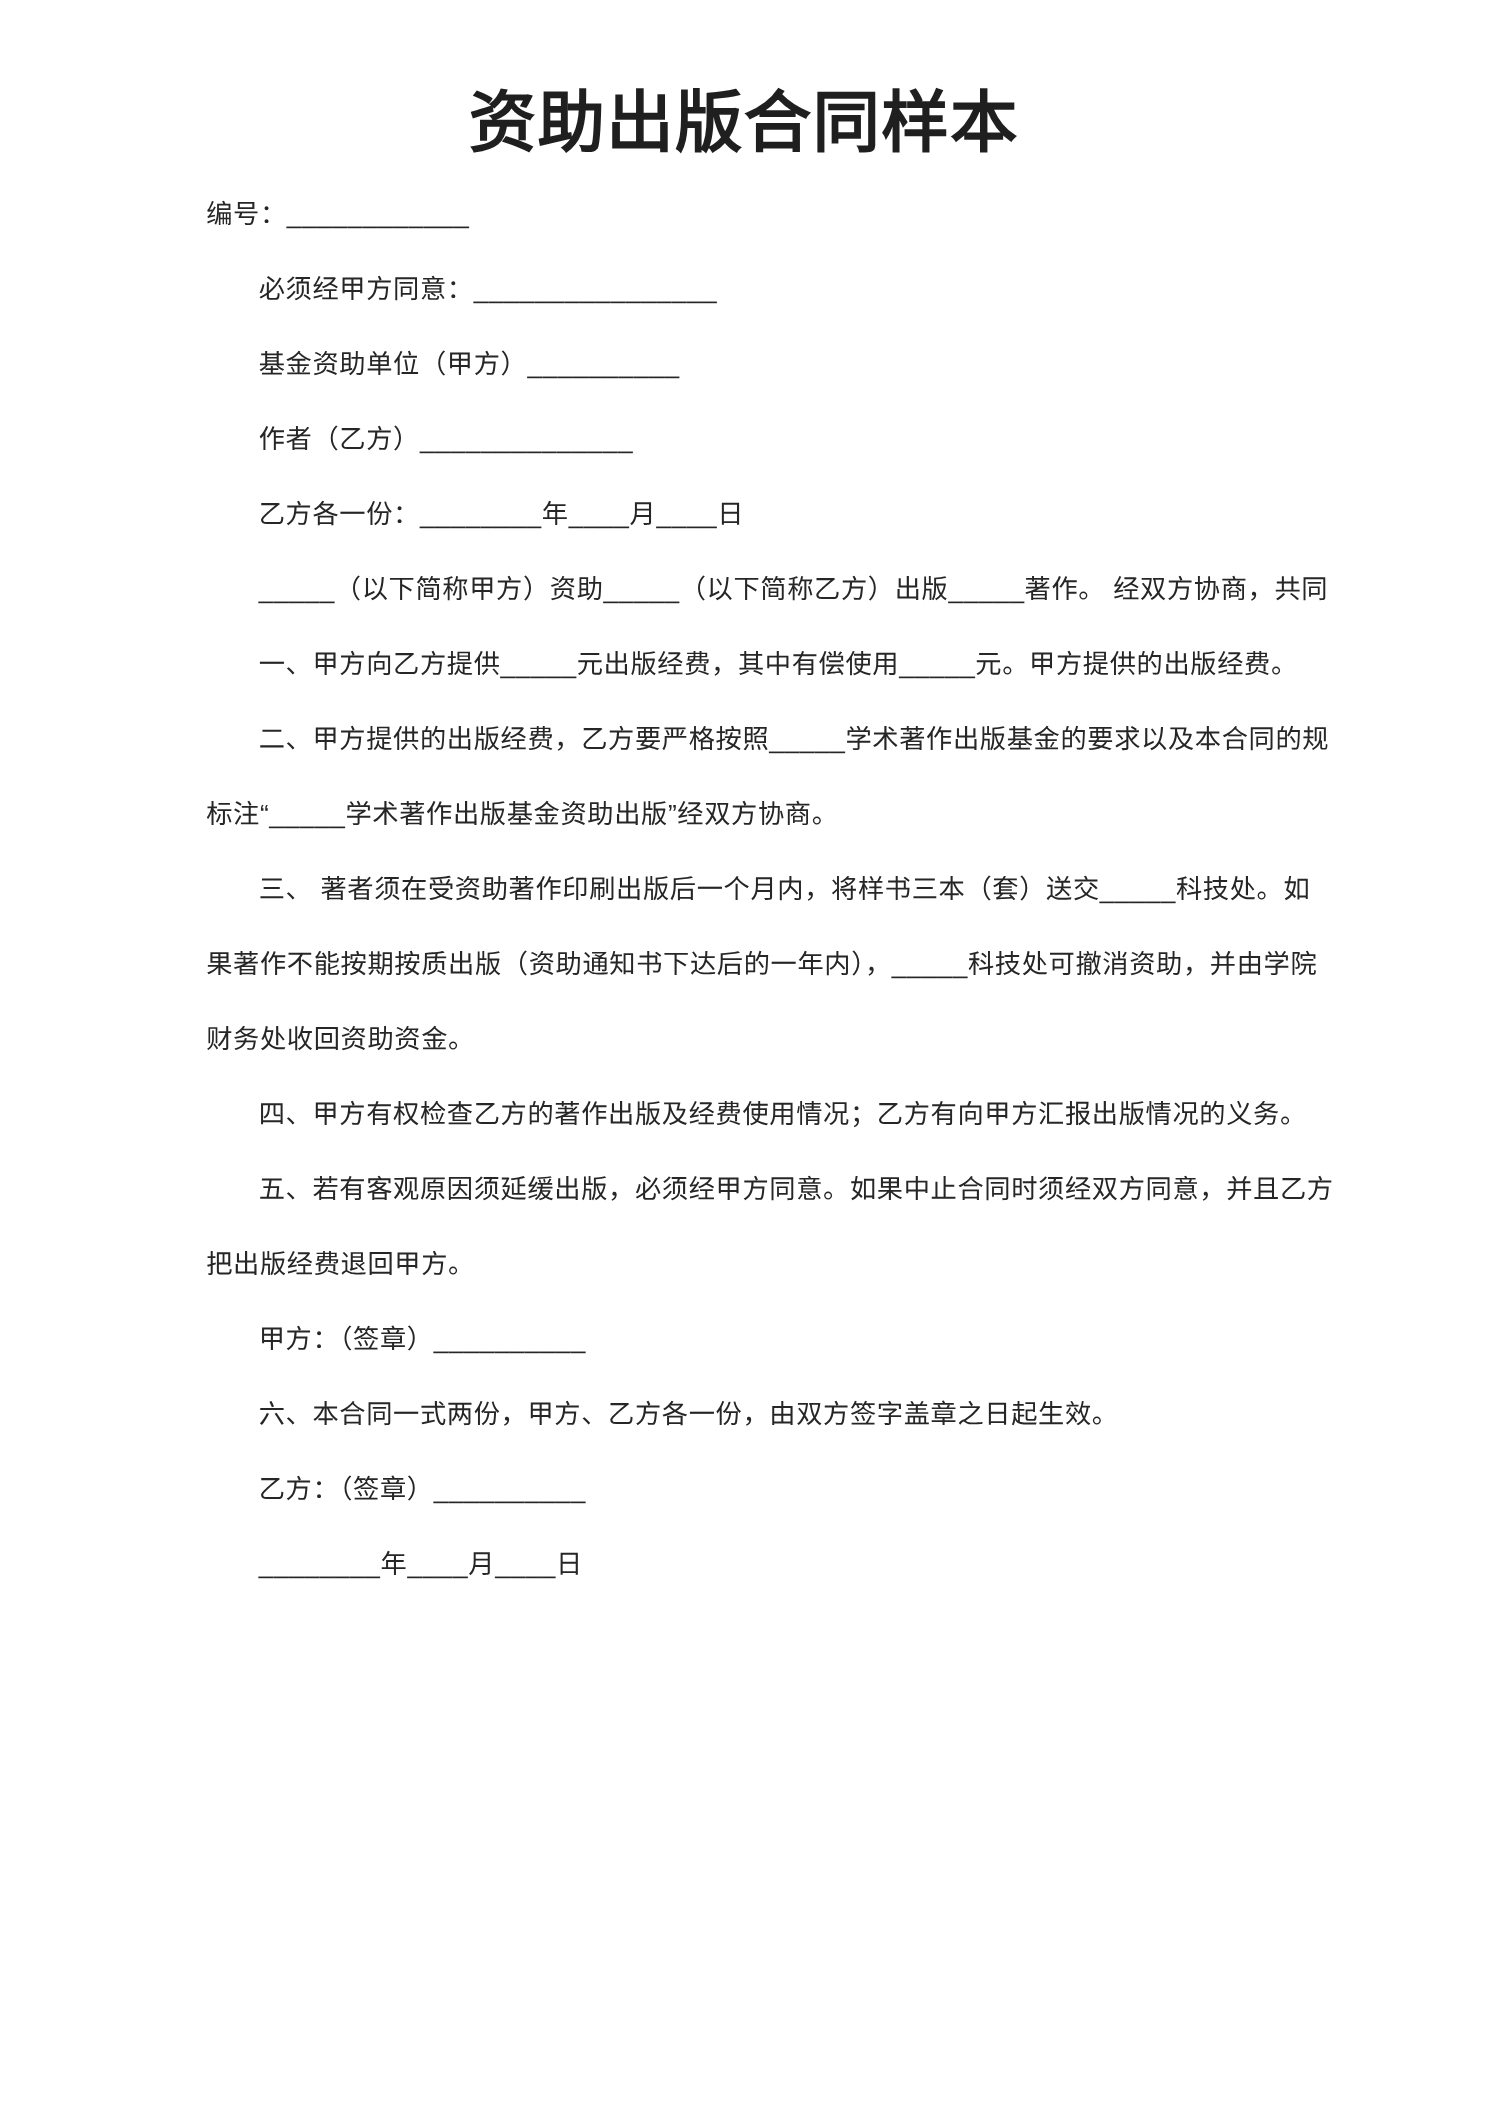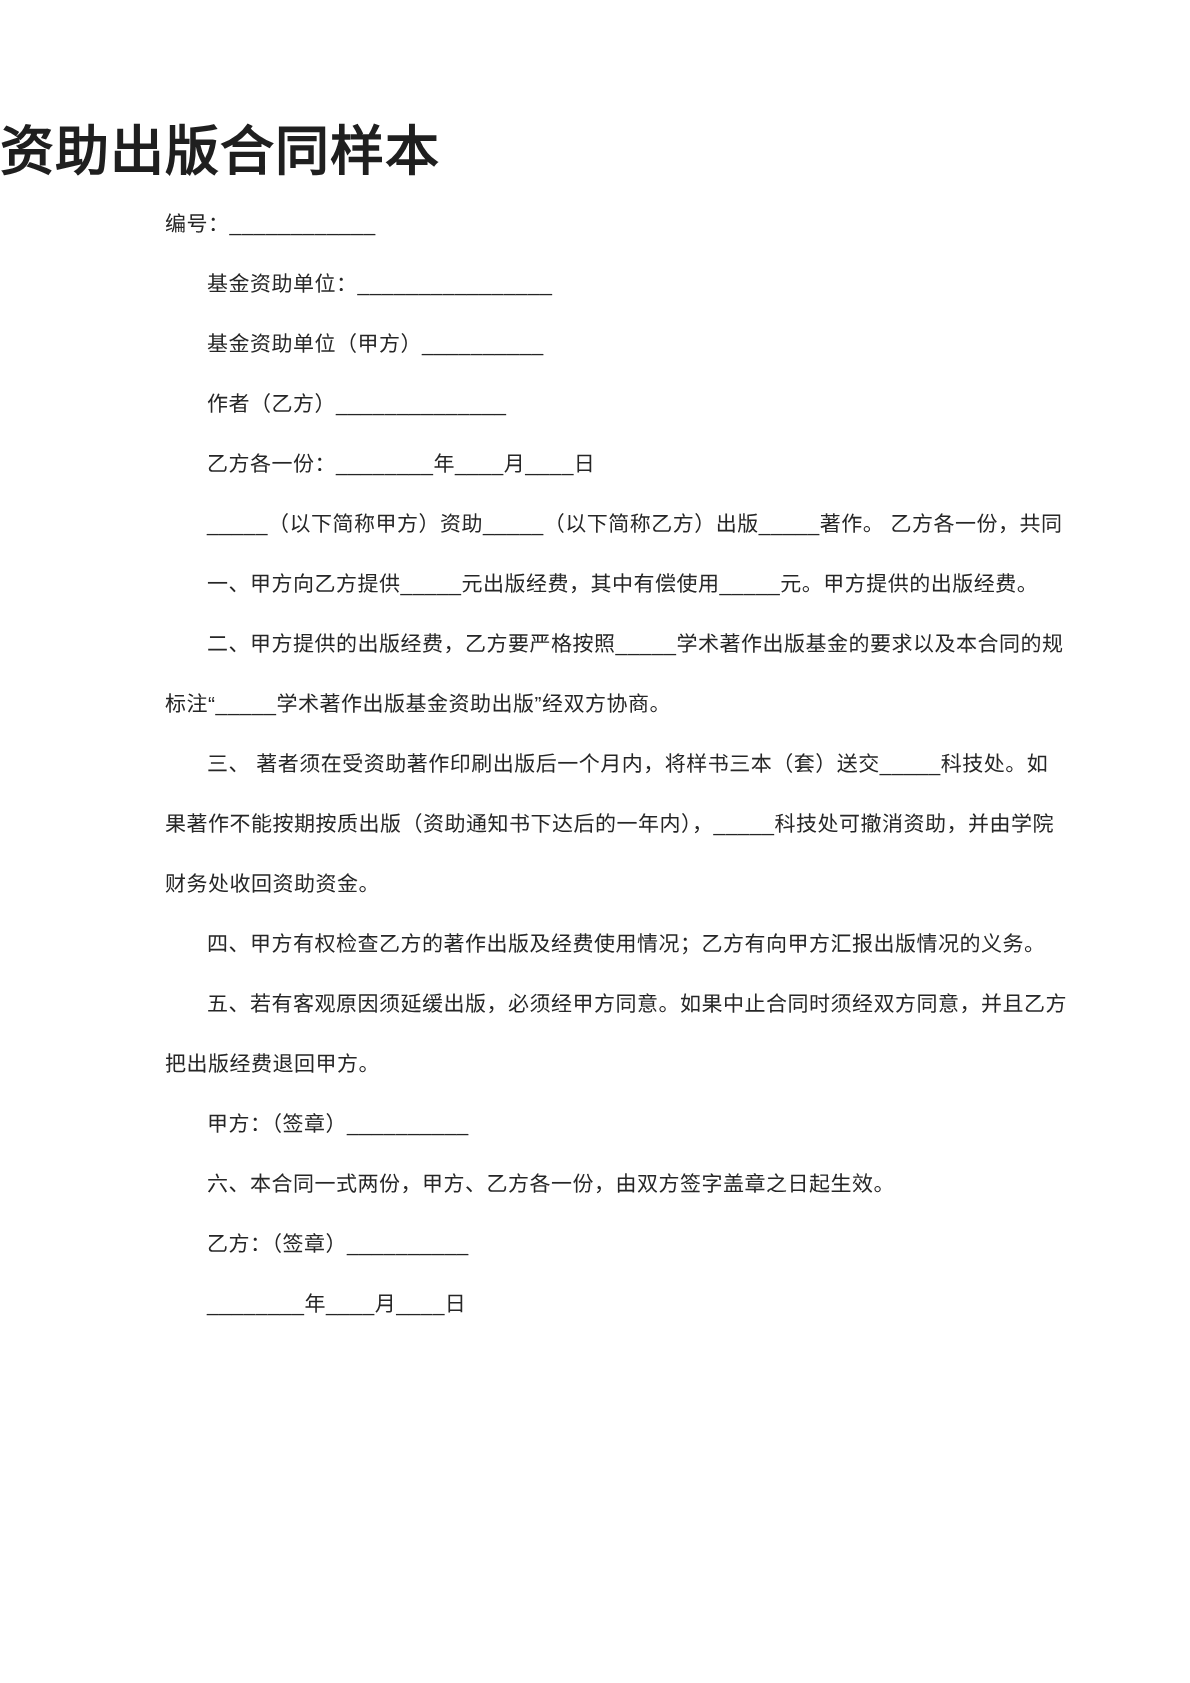--- a/index.html
+++ b/index.html
@@ -8,22 +8,22 @@
     position: relative;
     width: 1190px;
     height: 1683px;
     margin: 0 auto;
     background: #ffffff;
     overflow: hidden;
     font-family: "Liberation Sans", "DejaVu Sans", sans-serif;
     color: #262626;
   }
   .title {
-    margin-top: 118px;
-    text-align: left;
+    margin-top: 66px;
+    text-align: center;
     font-size: 54px;
     line-height: 66px;
     font-weight: 700;
     color: #1f1f1f;
     letter-spacing: 1px;
   }
   .doc-body {
     margin-top: 10px;
     padding: 0 100px 0 165px;
     font-size: 21px;
@@ -38,25 +38,25 @@
 </style>
 </head>
 <body>
 
 <div class="page">
 
   <h1 class="title">资助出版合同样本</h1>
 
   <div class="doc-body">
     <div class="line">编号：____________</div>
-    <div class="line indent">基金资助单位：________________</div>
+    <div class="line indent">必须经甲方同意：________________</div>
     <div class="line indent">基金资助单位（甲方）__________</div>
     <div class="line indent">作者（乙方）______________</div>
     <div class="line indent">乙方各一份：________年____月____日</div>
-    <div class="line indent">_____（以下简称甲方）资助_____（以下简称乙方）出版_____著作。 乙方各一份，共同</div>
+    <div class="line indent">_____（以下简称甲方）资助_____（以下简称乙方）出版_____著作。 经双方协商，共同</div>
     <div class="line indent">一、甲方向乙方提供_____元出版经费，其中有偿使用_____元。甲方提供的出版经费。</div>
     <div class="line indent">二、甲方提供的出版经费，乙方要严格按照_____学术著作出版基金的要求以及本合同的规</div>
     <div class="line">标注“_____学术著作出版基金资助出版”经双方协商。</div>
     <div class="line indent">三、 著者须在受资助著作印刷出版后一个月内，将样书三本（套）送交_____科技处。如</div>
     <div class="line">果著作不能按期按质出版（资助通知书下达后的一年内），_____科技处可撤消资助，并由学院</div>
     <div class="line">财务处收回资助资金。</div>
     <div class="line indent">四、甲方有权检查乙方的著作出版及经费使用情况；乙方有向甲方汇报出版情况的义务。</div>
     <div class="line indent">五、若有客观原因须延缓出版，必须经甲方同意。如果中止合同时须经双方同意，并且乙方</div>
     <div class="line">把出版经费退回甲方。</div>
     <div class="line indent">甲方：（签章）__________</div>

